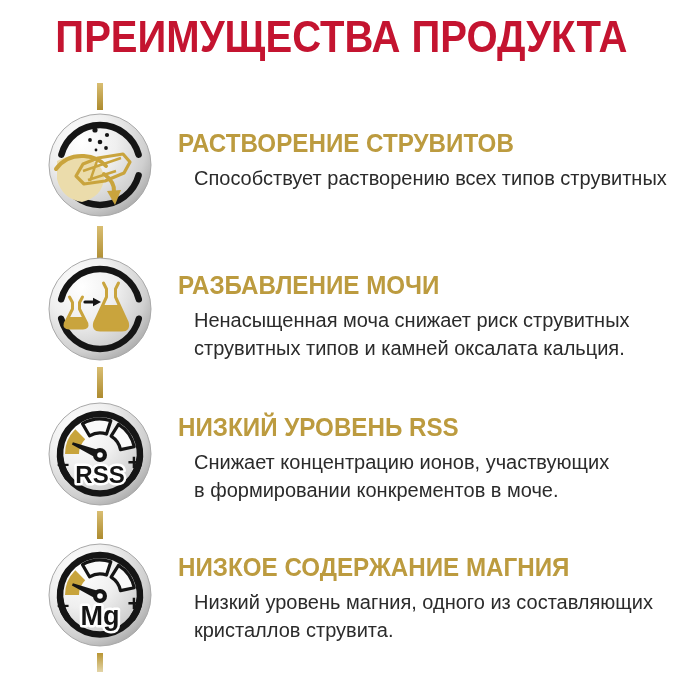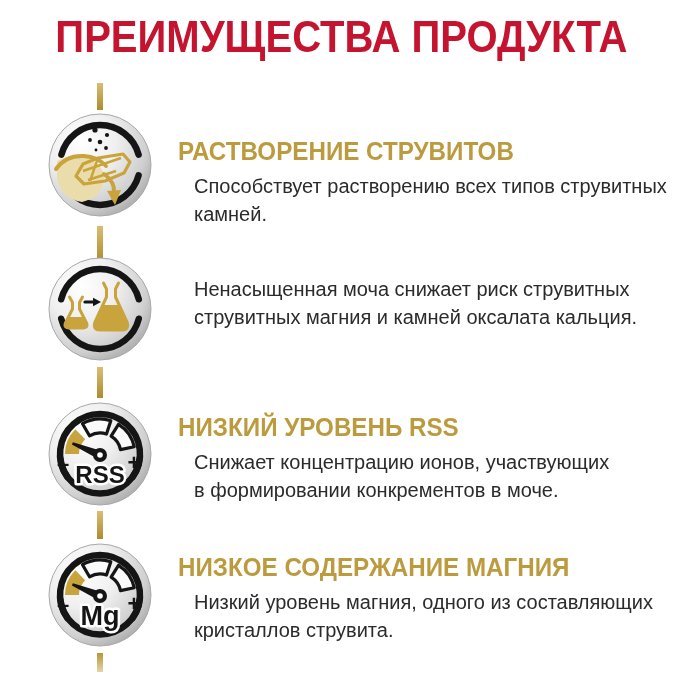--- a/index.html
+++ b/index.html
@@ -134,32 +134,32 @@
       </g>
       <polygon points="53.8,48.9 24.9,40.2 23.9,42.4 50.2,57.1" fill="#151515"></polygon>
       <circle cx="52" cy="53" r="7" fill="#151515"></circle>
       <circle cx="52" cy="53" r="2.8" fill="#ffffff"></circle>
       <text x="15" y="69" text-anchor="middle" font-size="22" fill="#151515">–</text>
       <text x="86" y="68" text-anchor="middle" font-size="22" fill="#151515">+</text>
       <text x="52" y="82" text-anchor="middle" font-size="27" fill="#151515" stroke="#ffffff" stroke-width="5" paint-order="stroke" stroke-linejoin="round">Mg</text>
     </svg>
   </div>
 
-  <div class="section" style="top:136px">
+  <div class="section" style="top:128px">
     <h2><span>РАСТВОРЕНИЕ СТРУВИТОВ</span></h2>
     <p>
       <span class="body-line">Способствует растворению всех типов струвитных</span>
-      <span class="body-line">камней.</span>
     </p>
   </div>
 
   <div class="section" style="top:270px">
+    <h2><span>РАЗБАВЛЕНИЕ МОЧИ</span></h2>
     <p>
       <span class="body-line">Ненасыщенная моча снижает риск струвитных</span>
-      <span class="body-line">струвитных магния и камней оксалата кальция.</span>
+      <span class="body-line">струвитных типов и камней оксалата кальция.</span>
     </p>
   </div>
 
   <div class="section" style="top:552px">
     <h2><span>НИЗКОЕ СОДЕРЖАНИЕ МАГНИЯ</span></h2>
     <p>
       <span class="body-line">Низкий уровень магния, одного из составляющих</span>
       <span class="body-line">кристаллов струвита.</span>
     </p>
   </div>

